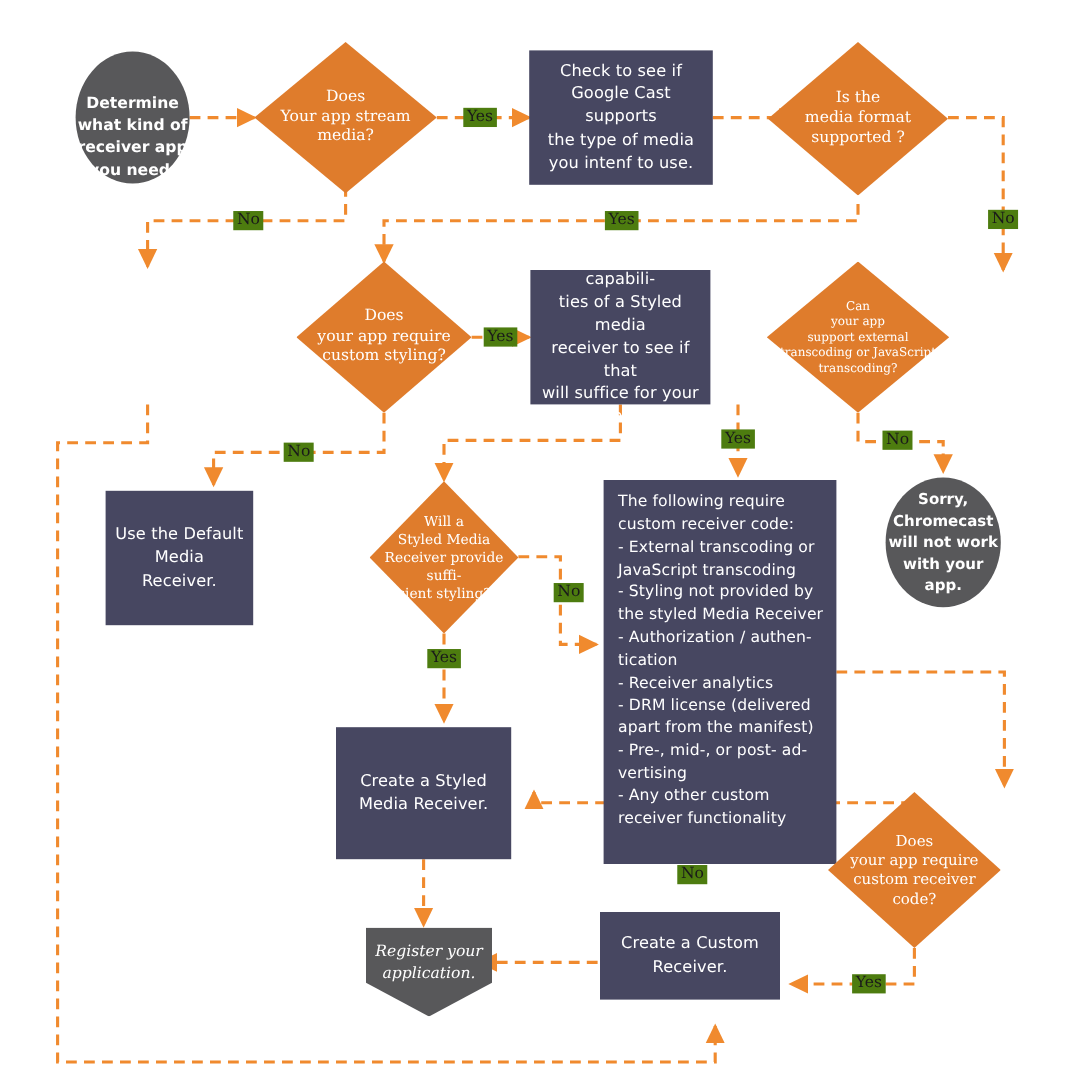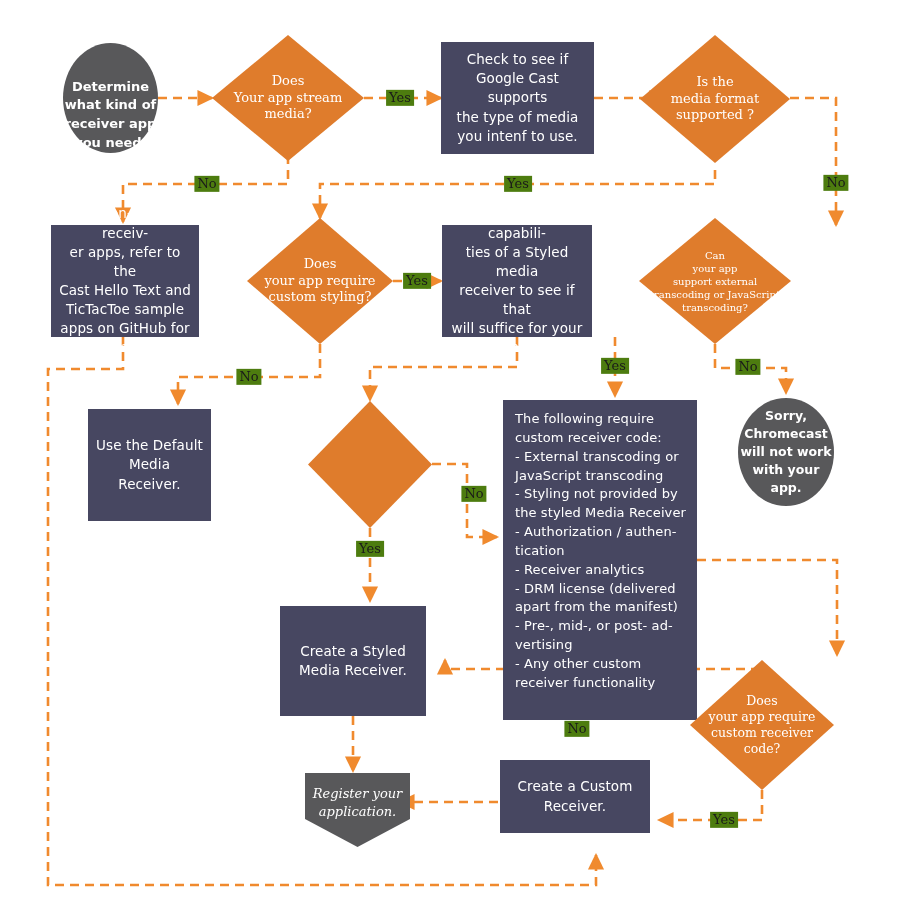--- a/index.html
+++ b/index.html
@@ -179,28 +179,20 @@
 you intenf to use.</span>
   </div>
 
   <div class="node decision" style="left:640px; top:35px; width:150px; height:128px;">
     <span class="diamond-bg"></span>
     <span class="txt">Is the
 media format
 supported ?</span>
   </div>
 
-  <div class="node proc" style="left:51px; top:225px; width:148px; height:112px;">
-    <span class="txt">For non-media receiv-
-er apps, refer to the
-Cast Hello Text and
-TicTacToe sample
-apps on GitHub for
-examples.</span>
-  </div>
 
   <div class="node decision" style="left:247px; top:218px; width:146px; height:126px;">
     <span class="diamond-bg"></span>
     <span class="txt">Does
 your app require
 custom styling?</span>
   </div>
 
   <div class="node proc" style="left:442px; top:225px; width:150px; height:112px;">
     <span class="txt">Review the capabili-
@@ -219,20 +211,24 @@
 transcoding?</span>
   </div>
 
   <div class="node proc" style="left:88px; top:409px; width:123px; height:112px;">
     <span class="txt">Use the Default
 Media Receiver.</span>
   </div>
 
   <div class="node decision" style="left:308px; top:401px; width:124px; height:127px;">
     <span class="diamond-bg"></span>
+    <span class="txt" style="font-size:11.5px; padding:0 2px;">Will a
+Styled Media
+Receiver provide suffi-
+cient styling?</span>
   </div>
 
   <div class="node proc left-align" style="left:503px; top:400px; width:194px; height:320px; align-items:flex-start; padding:10px 10px 10px 12px;">
     <span class="txt" style="font-size:13px; line-height:1.45;">The following require
 custom receiver code:
 - External transcoding or
 JavaScript transcoding
 - Styling not provided by
 the styled Media Receiver
 - Authorization / authen-

